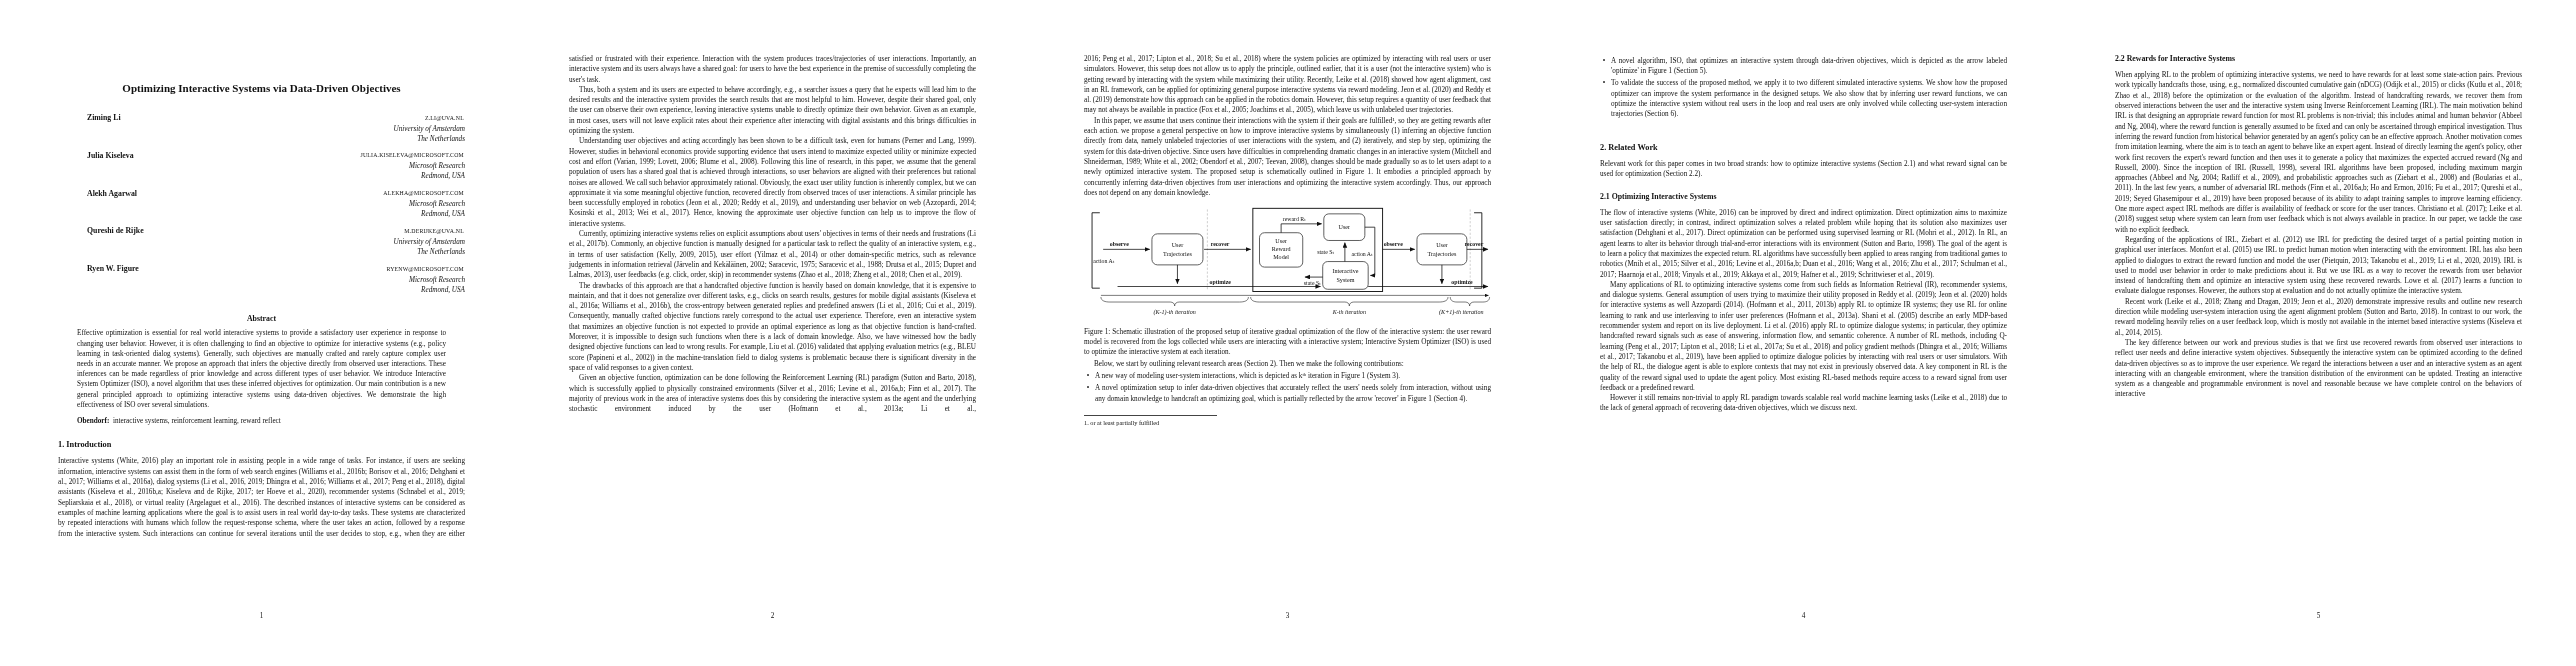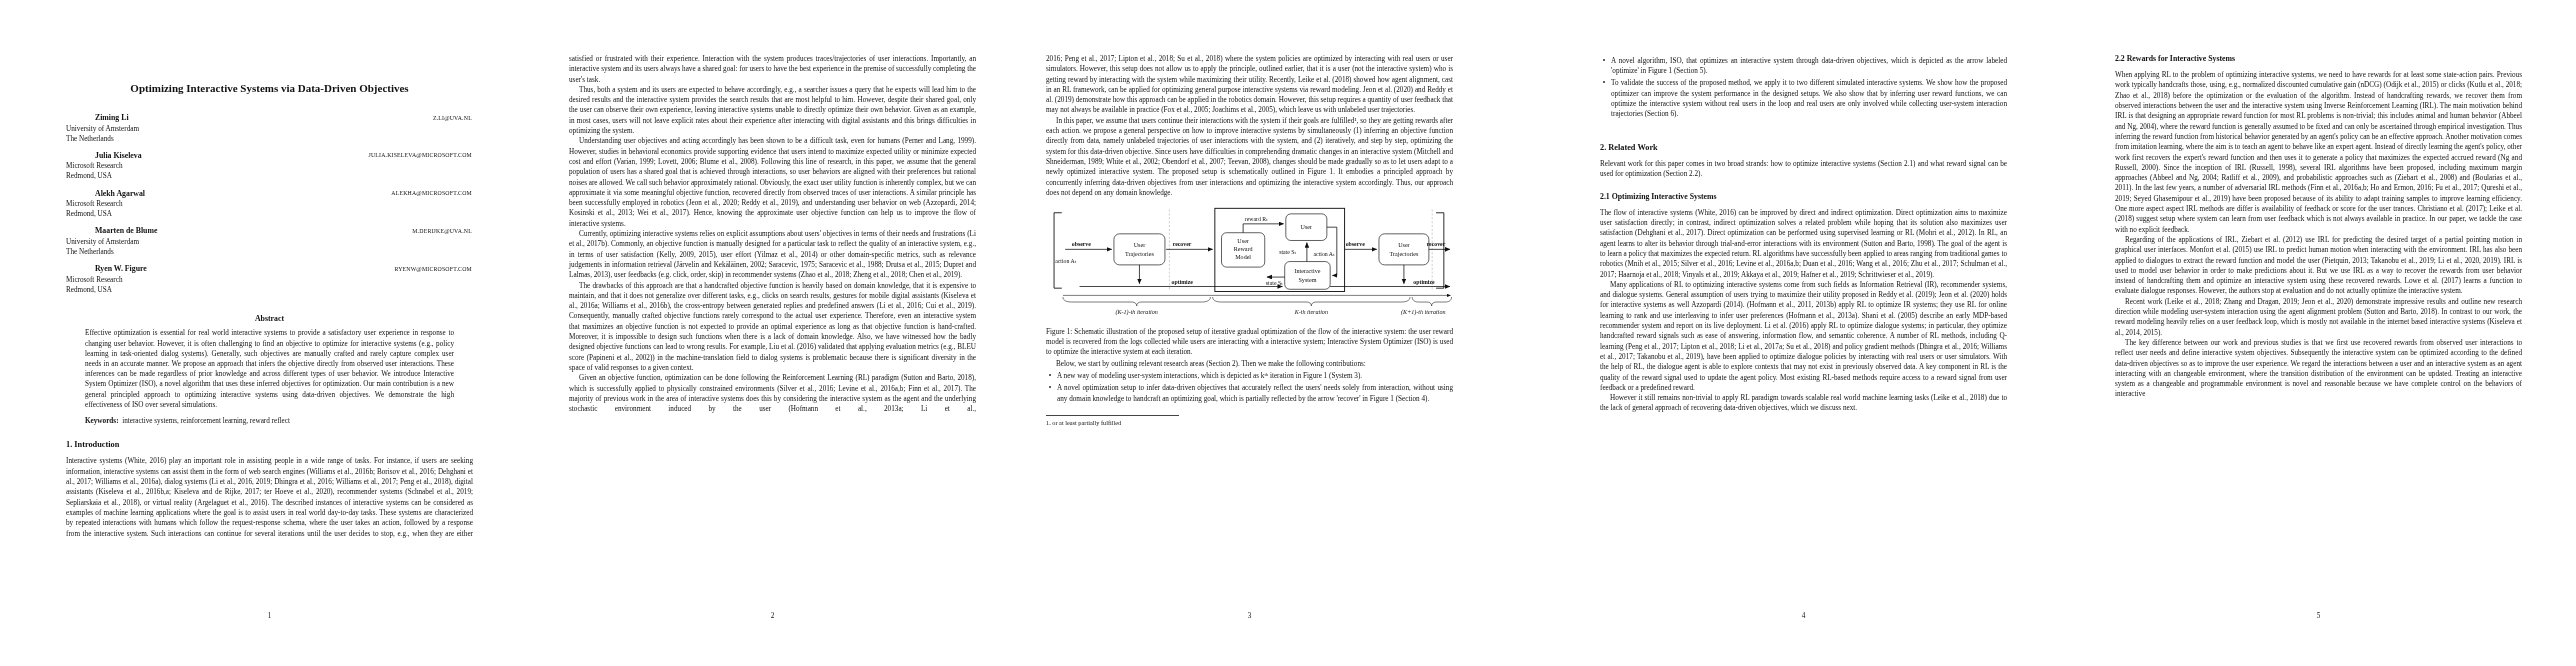--- a/index.html
+++ b/index.html
@@ -10,21 +10,21 @@
   .p1pad{padding-top:82px;}
   .ppad{padding-top:54px;}
   
   .watermark{position:absolute;left:11px;top:516px;transform:rotate(-90deg);
      transform-origin:left top;white-space:nowrap;font-size:16px;color:#848484;
      letter-spacing:0.8px;}
   
   h1.title{font-size:11px;font-weight:bold;text-align:center;margin:0 0 19px 0;}
   .author{position:relative;margin-bottom:7.2px;}
   .a-name{font-size:7.8px;font-weight:bold;line-height:10.6px;margin-left:29px;}
-  .a-aff{font-size:7.2px;line-height:10px;}
+  .a-aff{font-size:7.2px;font-style:italic;line-height:10px;text-align:right;}
   .a-email{position:absolute;right:1.1px;top:1.7px;font-size:5.8px;letter-spacing:0.2px;}
   .abs-head{font-size:7.8px;font-weight:bold;text-align:center;margin:19px 0 5.6px 0;}
   p{margin:0;}
   .abstract{margin:0 19px;font-size:7.2px;line-height:10.2px;text-align:justify;}
   .keywords{margin:5.6px 19px 0 19px;font-size:7.2px;line-height:10.2px;}
   h2.sec{font-size:8.3px;font-weight:bold;margin:14.5px 0 7.2px 0;}
   h3.subsec{font-size:7.8px;font-weight:bold;margin:12.2px 0 7.2px 0;}
   .body{font-size:7.2px;line-height:10.3px;text-align:justify;}
   .ind{text-indent:10px;}
   .cont{text-align-last:justify;}
@@ -41,21 +41,21 @@
           text-align:justify;margin-top:1.7px;}
   .bullet::before{content:"\2022";position:absolute;left:2.8px;}
   .fnrule{width:133px;border-top:0.6px solid #444;margin:11px 0 3.3px 0;}
   .footnote{font-size:6.3px;line-height:8.3px;}
 </style>
 </head>
 <body>
 
 <div class="watermark">arXiv:2006.12999v1  [cs.AI]  19 Jun 2020</div>
 
-<div class="page" style="left:12px">
+<div class="page" style="left:4px">
   <div class="content p1pad">
     <h1 class="title">Optimizing Interactive Systems via Data-Driven Objectives</h1>
     <div class="authors">
       <div class="author">
         <div class="a-name">Ziming Li</div>
         <div class="a-aff">University of Amsterdam</div>
         <div class="a-aff">The Netherlands</div>
         <div class="a-email">Z.LI@UVA.NL</div>
       </div>
       <div class="author">
@@ -64,54 +64,54 @@
         <div class="a-aff">Redmond, USA</div>
         <div class="a-email">JULIA.KISELEVA@MICROSOFT.COM</div>
       </div>
       <div class="author">
         <div class="a-name">Alekh Agarwal</div>
         <div class="a-aff">Microsoft Research</div>
         <div class="a-aff">Redmond, USA</div>
         <div class="a-email">ALEKHA@MICROSOFT.COM</div>
       </div>
       <div class="author">
-        <div class="a-name">Maarten de Blume</div>
+        <div class="a-name">Qureshi de Rijke</div>
         <div class="a-aff">University of Amsterdam</div>
         <div class="a-aff">The Netherlands</div>
         <div class="a-email">M.DERIJKE@UVA.NL</div>
       </div>
       <div class="author">
         <div class="a-name">Ryen W. Figure</div>
         <div class="a-aff">Microsoft Research</div>
         <div class="a-aff">Redmond, USA</div>
         <div class="a-email">RYENW@MICROSOFT.COM</div>
       </div>
     </div>
     <div class="abs-head">Abstract</div>
     <p class="abstract">Effective optimization is essential for real world interactive systems to provide a satisfactory user experience in response to changing user behavior. However, it is often challenging to find an objective to optimize for interactive systems (e.g., policy learning in task-oriented dialog systems). Generally, such objectives are manually crafted and rarely capture complex user needs in an accurate manner. We propose an approach that infers the objective directly from observed user interactions. These inferences can be made regardless of prior knowledge and across different types of user behavior. We introduce Interactive System Optimizer (ISO), a novel algorithm that uses these inferred objectives for optimization. Our main contribution is a new general principled approach to optimizing interactive systems using data-driven objectives. We demonstrate the high effectiveness of ISO over several simulations.</p>
-    <p class="keywords"><b>Keywords:</b>&nbsp; <span>interactive systems, reinforcement learning, reward reflect</span></p>
+    <p class="keywords"><b>Obendorf:</b>&nbsp; <span>interactive systems, reinforcement learning, reward reflect</span></p>
     <h2 class="sec">1. Introduction</h2>
     <p class="body cont">Interactive systems (White, 2016) play an important role in assisting people in a wide range of tasks. For instance, if users are seeking information, interactive systems can assist them in the form of web search engines (Williams et al., 2016b; Borisov et al., 2016; Dehghani et al., 2017; Williams et al., 2016a), dialog systems (Li et al., 2016, 2019; Dhingra et al., 2016; Williams et al., 2017; Peng et al., 2018), digital assistants (Kiseleva et al., 2016b,a; Kiseleva and de Rijke, 2017; ter Hoeve et al., 2020), recommender systems (Schnabel et al., 2019; Sepliarskaia et al., 2018), or virtual reality (Argelaguet et al., 2016). The described instances of interactive systems can be considered as examples of machine learning applications where the goal is to assist users in real world day-to-day tasks. These systems are characterized by repeated interactions with humans which follow the request-response schema, where the user takes an action, followed by a response from the interactive system. Such interactions can continue for several iterations until the user decides to stop, e.g., when they are either</p>
   </div>
   <div class="pagenum">1</div>
 </div>
 
 <div class="page" style="left:515px">
   <div class="content ppad">
     <p class="body">satisfied or frustrated with their experience. Interaction with the system produces traces/trajectories of user interactions. Importantly, an interactive system and its users always have a shared goal: for users to have the best experience in the premise of successfully completing the user's task.</p>
     <p class="body ind">Thus, both a system and its users are expected to behave accordingly, e.g., a searcher issues a query that he expects will lead him to the desired results and the interactive system provides the search results that are most helpful to him. However, despite their shared goal, only the user can observe their own experience, leaving interactive systems unable to directly optimize their own behavior. Given as an example, in most cases, users will not leave explicit rates about their experience after interacting with digital assistants and this brings difficulties in optimizing the system.</p>
     <p class="body ind">Understanding user objectives and acting accordingly has been shown to be a difficult task, even for humans (Perner and Lang, 1999). However, studies in behavioral economics provide supporting evidence that users intend to maximize expected utility or minimize expected cost and effort (Varian, 1999; Lovett, 2006; Blume et al., 2008). Following this line of research, in this paper, we assume that the general population of users has a shared goal that is achieved through interactions, so user behaviors are aligned with their preferences but rational noises are allowed. We call such behavior approximately rational. Obviously, the exact user utility function is inherently complex, but we can approximate it via some meaningful objective function, recovered directly from observed traces of user interactions. A similar principle has been successfully employed in robotics (Jeon et al., 2020; Reddy et al., 2019), and understanding user behavior on web (Azzopardi, 2014; Kosinski et al., 2013; Wei et al., 2017). Hence, knowing the approximate user objective function can help us to improve the flow of interactive systems.</p>
     <p class="body ind">Currently, optimizing interactive systems relies on explicit assumptions about users' objectives in terms of their needs and frustrations (Li et al., 2017b). Commonly, an objective function is manually designed for a particular task to reflect the quality of an interactive system, e.g., in terms of user satisfaction (Kelly, 2009, 2015), user effort (Yilmaz et al., 2014) or other domain-specific metrics, such as relevance judgements in information retrieval (Järvelin and Kekäläinen, 2002; Saracevic, 1975; Saracevic et al., 1988; Drutsa et al., 2015; Dupret and Lalmas, 2013), user feedbacks (e.g. click, order, skip) in recommender systems (Zhao et al., 2018; Zheng et al., 2018; Chen et al., 2019).</p>
     <p class="body ind">The drawbacks of this approach are that a handcrafted objective function is heavily based on domain knowledge, that it is expensive to maintain, and that it does not generalize over different tasks, e.g., clicks on search results, gestures for mobile digital assistants (Kiseleva et al., 2016a; Williams et al., 2016b), the cross-entropy between generated replies and predefined answers (Li et al., 2016; Cui et al., 2019). Consequently, manually crafted objective functions rarely correspond to the actual user experience. Therefore, even an interactive system that maximizes an objective function is not expected to provide an optimal experience as long as that objective function is hand-crafted. Moreover, it is impossible to design such functions when there is a lack of domain knowledge. Also, we have witnessed how the badly designed objective functions can lead to wrong results. For example, Liu et al. (2016) validated that applying evaluation metrics (e.g., BLEU score (Papineni et al., 2002)) in the machine-translation field to dialog systems is problematic because there is significant diversity in the space of valid responses to a given context.</p>
     <p class="body ind cont">Given an objective function, optimization can be done following the Reinforcement Learning (RL) paradigm (Sutton and Barto, 2018), which is successfully applied to physically constrained environments (Silver et al., 2016; Levine et al., 2016a,b; Finn et al., 2017). The majority of previous work in the area of interactive systems does this by considering the interactive system as the agent and the underlying stochastic environment induced by the user (Hofmann et al., 2013a; Li et al.,</p>
   </div>
   <div class="pagenum">2</div>
 </div>
 
-<div class="page" style="left:992px">
+<div class="page" style="left:1030px">
   <div class="content ppad">
     <p class="body">2016; Peng et al., 2017; Lipton et al., 2018; Su et al., 2018) where the system policies are optimized by interacting with real users or user simulators. However, this setup does not allow us to apply the principle, outlined earlier, that it is a user (not the interactive system) who is getting reward by interacting with the system while maximizing their utility. Recently, Leike et al. (2018) showed how agent alignment, cast in an RL framework, can be applied for optimizing general purpose interactive systems via reward modeling. Jeon et al. (2020) and Reddy et al. (2019) demonstrate how this approach can be applied in the robotics domain. However, this setup requires a quantity of user feedback that may not always be available in practice (Fox et al., 2005; Joachims et al., 2005), which leave us with unlabeled user trajectories.</p>
     <p class="body ind">In this paper, we assume that users continue their interactions with the system if their goals are fulfilled¹, so they are getting rewards after each action. we propose a general perspective on how to improve interactive systems by simultaneously (1) inferring an objective function directly from data, namely unlabeled trajectories of user interactions with the system, and (2) iteratively, and step by step, optimizing the system for this data-driven objective. Since users have difficulties in comprehending dramatic changes in an interactive system (Mitchell and Shneiderman, 1989; White et al., 2002; Obendorf et al., 2007; Teevan, 2008), changes should be made gradually so as to let users adapt to a newly optimized interactive system. The proposed setup is schematically outlined in Figure 1. It embodies a principled approach by concurrently inferring data-driven objectives from user interactions and optimizing the interactive system accordingly. Thus, our approach does not depend on any domain knowledge.</p>
 
     <div class="figwrap">
       <svg class="fig-svg" width="407" height="112" viewBox="0 0 733 202">
         <defs>
           <marker id="arw" markerWidth="8" markerHeight="8" refX="6.5" refY="3" orient="auto">
             <path d="M0,0 L7,3 L0,6 z" fill="#111"></path>
           </marker>

